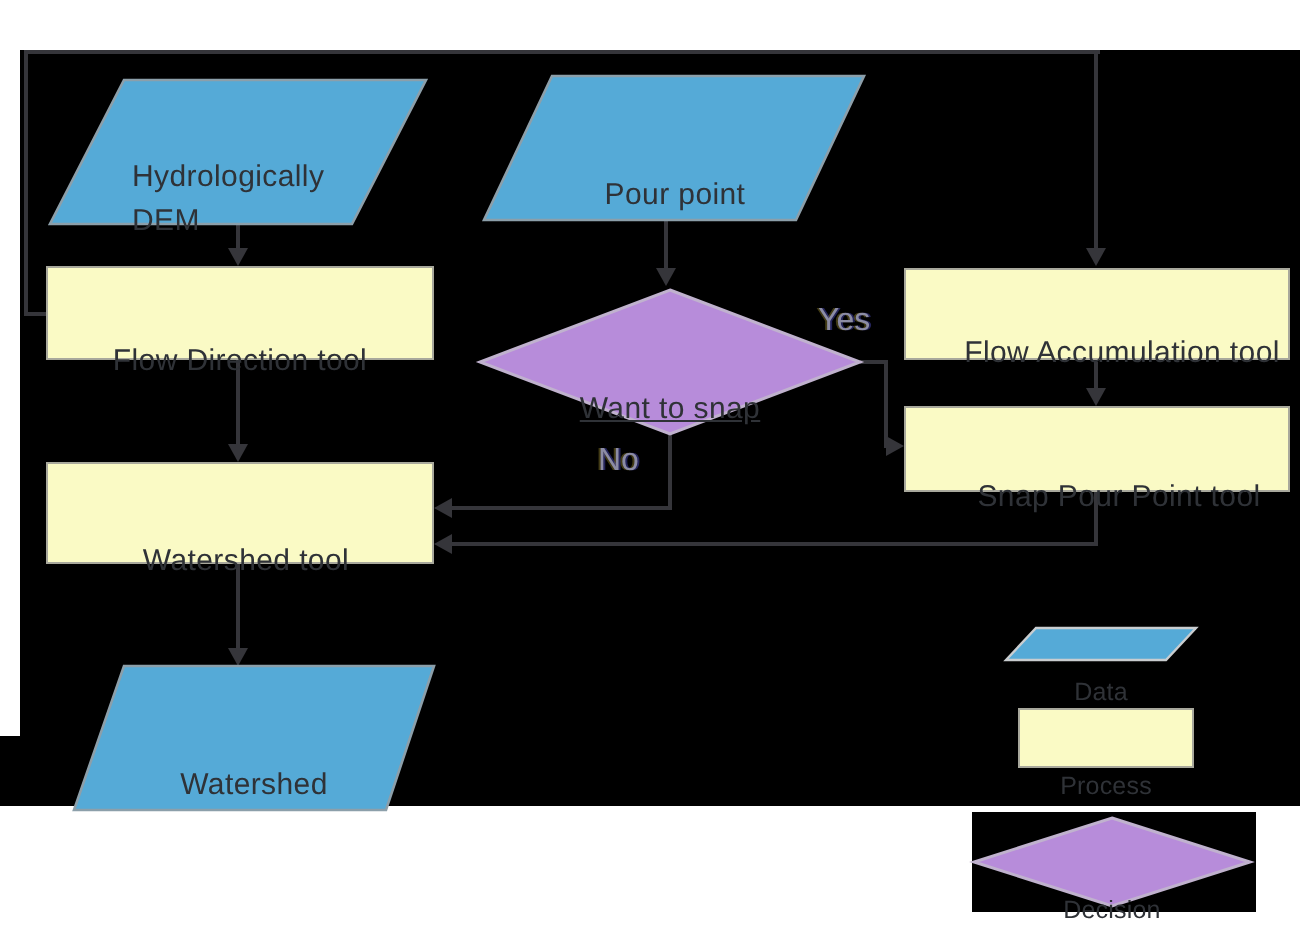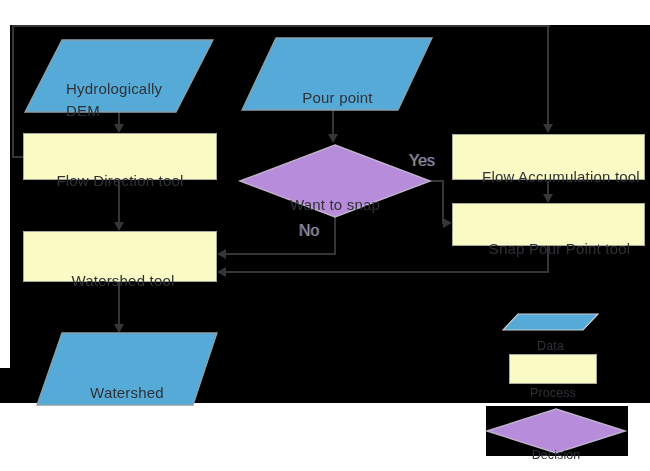--- a/index.html
+++ b/index.html
@@ -89,21 +89,21 @@
     <span>Hydrologically</span>
     <span>DEM</span>
   </div>
 
   <div class="label" style="left:250px;top:38px;width:175px;height:72px;">Pour point</div>
 
   <div class="label" style="left:23px;top:133px;width:194px;height:47px;">Flow Direction tool</div>
 
   <div class="label" style="left:452px;top:130px;width:218px;height:46px;">Flow Accumulation tool</div>
 
-  <div class="label multiline" style="left:240px;top:145px;width:190px;height:72px;">
+  <div class="label multiline" style="left:240px;top:145px;width:190px;height:72px;text-decoration:underline;">
     <span>Want to snap</span>
   </div>
 
   <div class="label" style="left:452px;top:203px;width:215px;height:43px;">Snap Pour Point tool</div>
 
   <div class="label" style="left:7px;top:231px;width:232px;height:51px;">Watershed tool</div>
 
   <div class="label" style="left:37px;top:333px;width:180px;height:72px;">Watershed</div>
 
   <div class="branch-label" style="left:409px;top:152px;">Yes</div>

